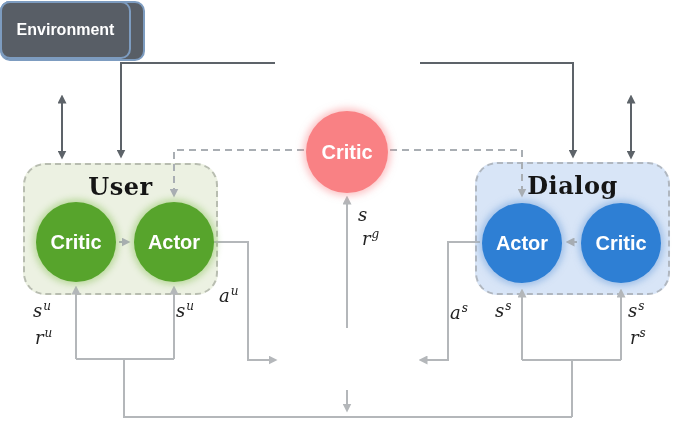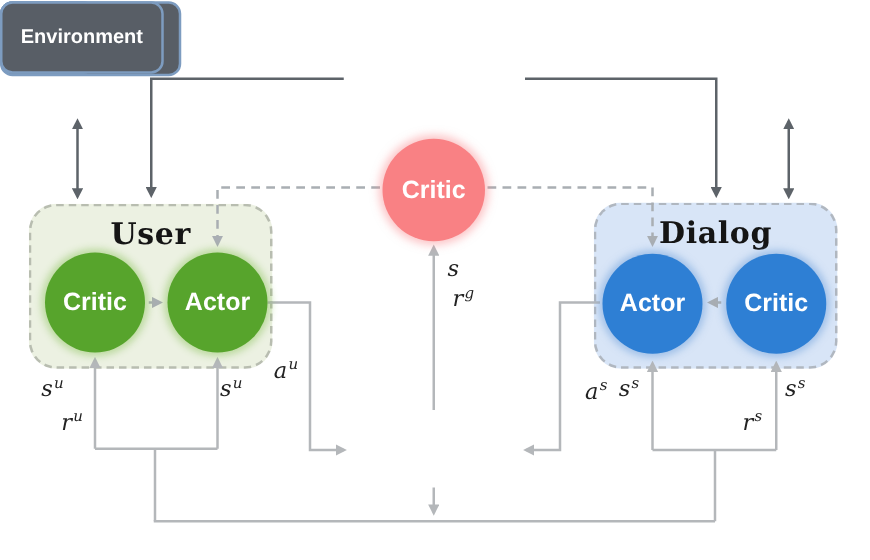--- a/index.html
+++ b/index.html
@@ -135,23 +135,23 @@
     <span>Actor</span>
   </div>
   <div class="circle c-blue circle-system-critic">
     <span>Critic</span>
   </div>
   <div class="circle c-red circle-global-critic">
     <span>Critic</span>
   </div>
 
   <span class="math" style="left:33px;top:299px"><i>s</i><sup>u</sup></span>
-  <span class="math" style="left:49px;top:326px"><i>r</i><sup>u</sup></span>
+  <span class="math" style="left:35px;top:326px"><i>r</i><sup>u</sup></span>
   <span class="math" style="left:176px;top:299px"><i>s</i><sup>u</sup></span>
   <span class="math" style="left:219px;top:284px"><i>a</i><sup>u</sup></span>
   <span class="math" style="left:358px;top:203px"><i>s</i><sup></sup></span>
   <span class="math" style="left:362px;top:227px"><i>r</i><sup>g</sup></span>
-  <span class="math" style="left:468px;top:301px"><i>a</i><sup>s</sup></span>
+  <span class="math" style="left:450px;top:301px"><i>a</i><sup>s</sup></span>
   <span class="math" style="left:495px;top:299px"><i>s</i><sup>s</sup></span>
   <span class="math" style="left:628px;top:299px"><i>s</i><sup>s</sup></span>
-  <span class="math" style="left:594px;top:326px"><i>r</i><sup>s</sup></span>
+  <span class="math" style="left:630px;top:326px"><i>r</i><sup>s</sup></span>
 
 </div>
 
 </body></html>

